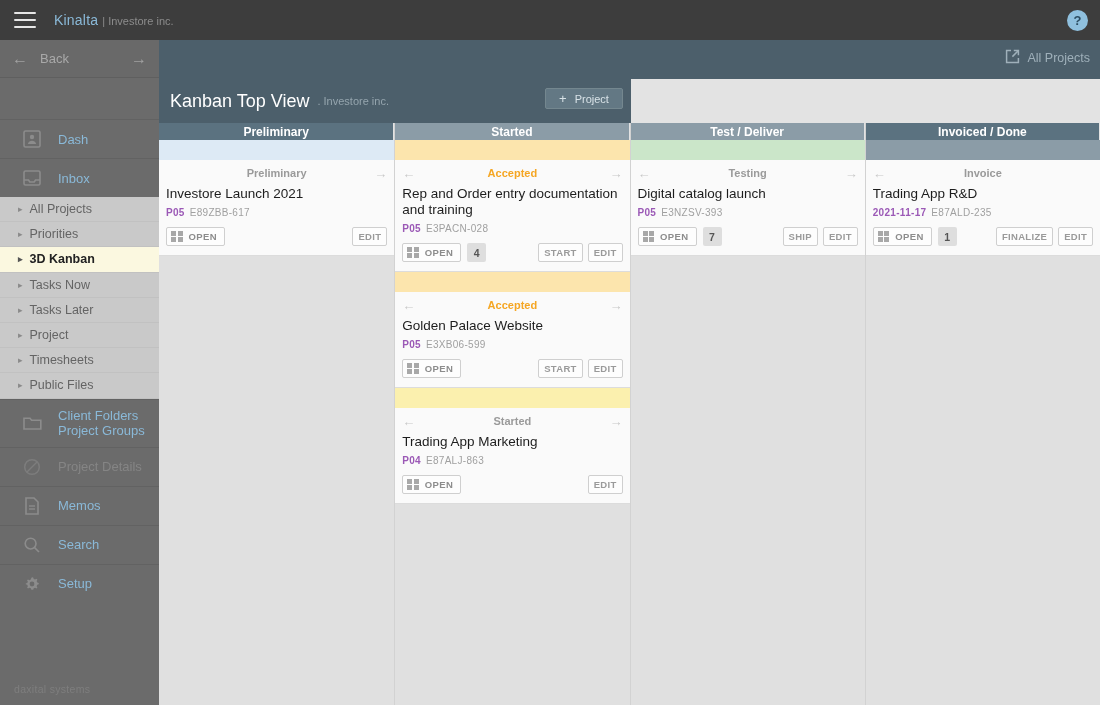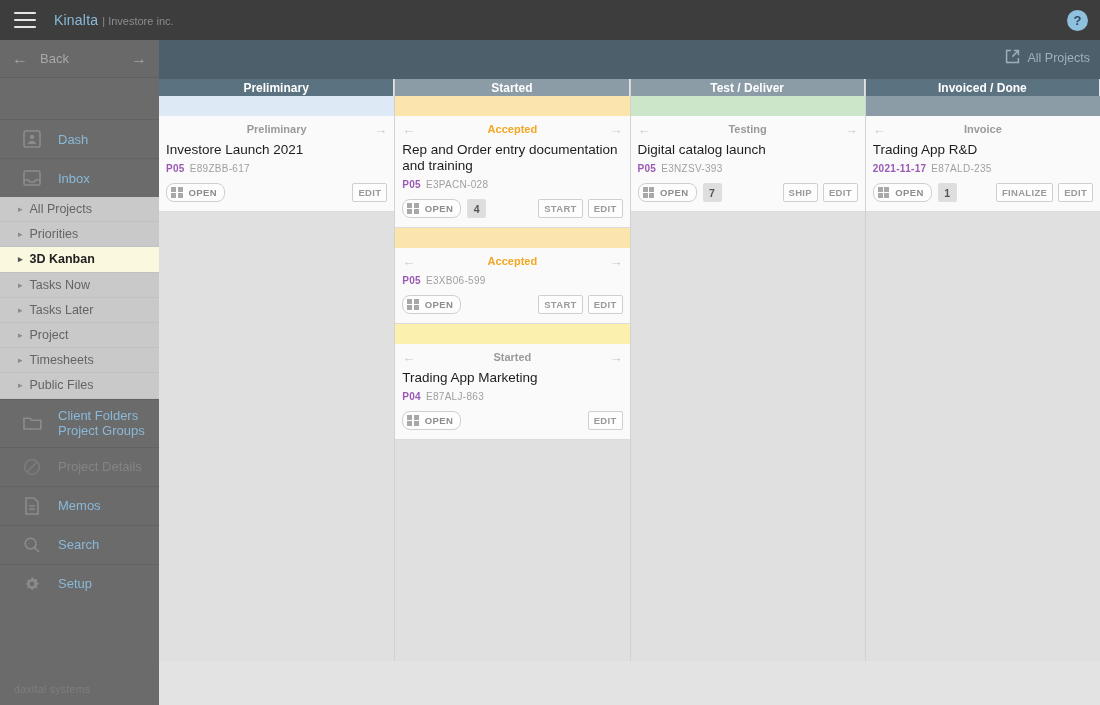--- a/index.html
+++ b/index.html
@@ -124,21 +124,21 @@
   .card-status .s-label.accent { color: #f5a623; }
   .card-title {
     font-size: 13.5px; color: #1d1d1d; line-height: 16px; margin-top: 4px; font-weight: 400;
   }
   .card-meta { margin-top: 5px; font-size: 10px; }
   .card-meta .proj { color: #9b59b6; font-weight: bold; letter-spacing: .3px; }
   .card-meta .code { color: #a0a0a0; margin-left: 5px; letter-spacing: .3px; }
   .card-actions { display: flex; align-items: center; margin-top: 9px; height: 19px; }
   .btn-open {
     display: flex; align-items: center; height: 19px; padding: 0 7px 0 4px;
-    border: 1px solid #cfcfcf; background: #fdfdfd; border-radius: 8px;
+    border: 1px solid #cfcfcf; background: #fdfdfd; border-radius: 2px;
     font-size: 9.5px; color: #8c8c8c; font-weight: bold; cursor: pointer; letter-spacing: .4px;
   }
   .grid-ico { display: grid; grid-template-columns: 5px 5px; grid-gap: 1.5px; margin-right: 6px; }
   .grid-ico i { display: block; height: 5px; background: #a8a8a8; }
   .count-badge {
     margin-left: 6px; min-width: 19px; height: 19px; background: #dedede;
     border-radius: 2px; display: flex; align-items: center; justify-content: center;
     font-size: 10.5px; color: #555; font-weight: bold; padding: 0 4px;
   }
   .spacer { flex: 1; }
@@ -290,20 +290,28 @@
           <svg width="15" height="15" viewBox="0 0 15 15">
               <path d="M6 1.6H1.6v11.8h11.8V9" fill="none" stroke="#9fb0ba" stroke-width="1.5"></path>
               <path d="M8.8 1.6h4.6v4.6" fill="none" stroke="#9fb0ba" stroke-width="1.5"></path>
               <line x1="13.4" y1="1.6" x2="7.4" y2="7.6" stroke="#9fb0ba" stroke-width="1.5"></line>
             </svg>
         </span>
         <span>All Projects</span>
       </div>
     </div>
 
+    <div class="title-bar">
+      <h1>Kanban Top View</h1>
+      <span class="title-sub">. Investore inc.</span>
+      <div class="add-project">
+        <span class="plus">+</span>
+        <span>Project</span>
+      </div>
+    </div>
 
     <div class="board" id="board">
         <div class="col">
           <div class="col-head" style="background: rgb(91, 114, 128);">Preliminary</div>
           <div class="col-body">
             <div class="card">
               <div class="card-band" style="background: rgb(221, 234, 245);"></div>
               <div class="card-status">
                 <span class="s-arrow"></span>
                 <span class="s-label">Preliminary</span>
@@ -355,20 +363,21 @@
                 <div class="btn-sm">EDIT</div>
               </div>
             </div>
             <div class="card">
               <div class="card-band" style="background: rgb(252, 229, 173);"></div>
               <div class="card-status">
                 <span class="s-arrow">←</span>
                 <span class="s-label accent">Accepted</span>
                 <span class="s-arrow right">→</span>
               </div>
+              <div class="card-title">Golden Palace Website</div>
               <div class="card-meta"><span class="proj">P05</span><span class="code">E3XB06-599</span></div>
               <div class="card-actions">
                 <div class="btn-open">
                   <span class="grid-ico">
                     <i></i>
                     <i></i>
                     <i></i>
                     <i></i>
                   </span>
                   <span>OPEN</span>

